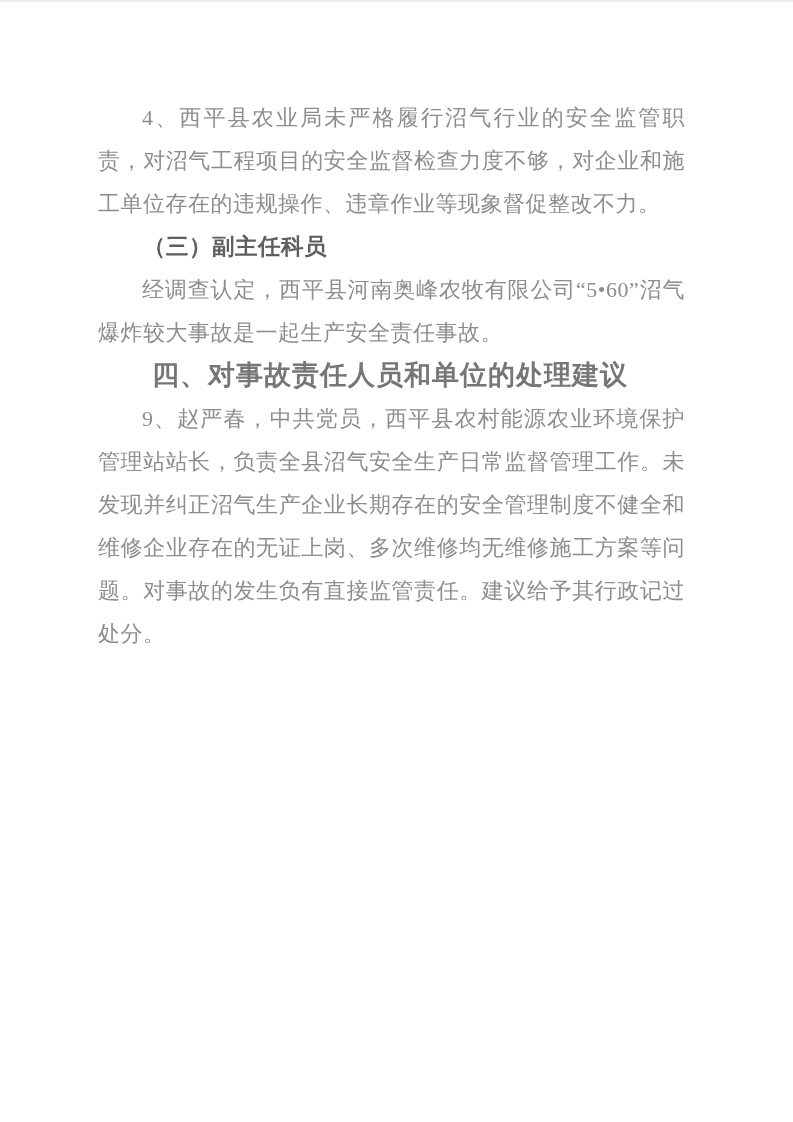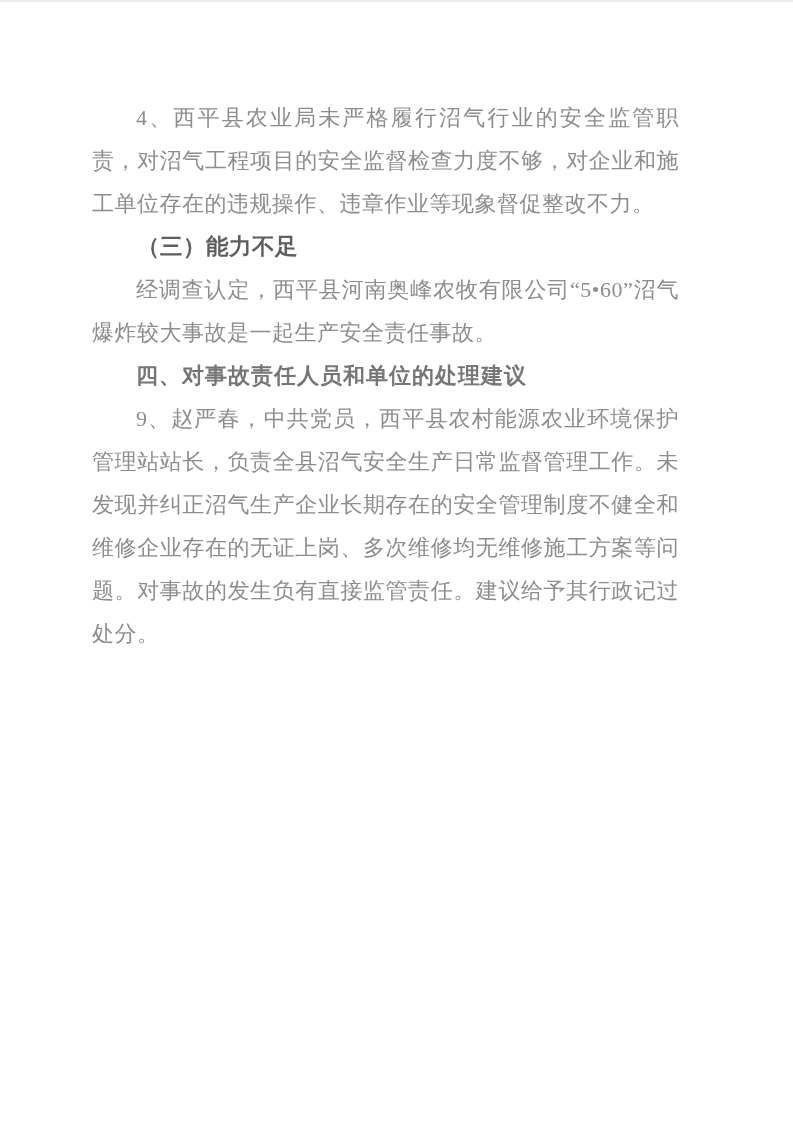--- a/index.html
+++ b/index.html
@@ -12,21 +12,21 @@
     width: 793px;
     height: 1122px;
     margin: 0 auto;
     background: #ffffff;
     border-top: 2px solid #ededed;
     box-sizing: border-box;
     overflow: hidden;
   }
   .text-block {
     position: absolute;
-    left: 92px;
+    left: 98px;
     width: 587px;
     top: 94px;
   }
   .doc-body p,
   .doc-body h2,
   .doc-body h3 {
     margin: 0;
     padding: 0;
     font-size: 22px;
     line-height: 43px;
@@ -42,33 +42,33 @@
   h3.kai-heading {
     font-family: "Liberation Serif", "DejaVu Serif", serif;
     font-weight: bold;
     color: #5e5e5e;
     font-size: 22.5px;
   }
   h2.hei-heading {
     font-family: "Liberation Sans", "DejaVu Sans", sans-serif;
     font-weight: 600;
     color: #767676;
-    font-size: 22px;
+    font-size: 27px;
     letter-spacing: 1px;
   }
 </style>
 </head>
 <body>
 
 <div class="page">
   <div class="text-block doc-body">
 
     <p class="body-para">4、西平县农业局未严格履行沼气行业的安全监管职责，对沼气工程项目的安全监督检查力度不够，对企业和施工单位存在的违规操作、违章作业等现象督促整改不力。</p>
 
-    <h3 class="kai-heading">（三）能力不足</h3>
+    <h3 class="kai-heading">（三）副主任科员</h3>
 
     <p class="body-para">经调查认定，西平县河南奥峰农牧有限公司“5•60”沼气爆炸较大事故是一起生产安全责任事故。</p>
 
     <h2 class="hei-heading">四、对事故责任人员和单位的处理建议</h2>
 
 
 
 
     <p class="body-para">9、赵严春，中共党员，西平县农村能源农业环境保护管理站站长，负责全县沼气安全生产日常监督管理工作。未发现并纠正沼气生产企业长期存在的安全管理制度不健全和维修企业存在的无证上岗、多次维修均无维修施工方案等问题。对事故的发生负有直接监管责任。建议给予其行政记过处分。</p>
 

